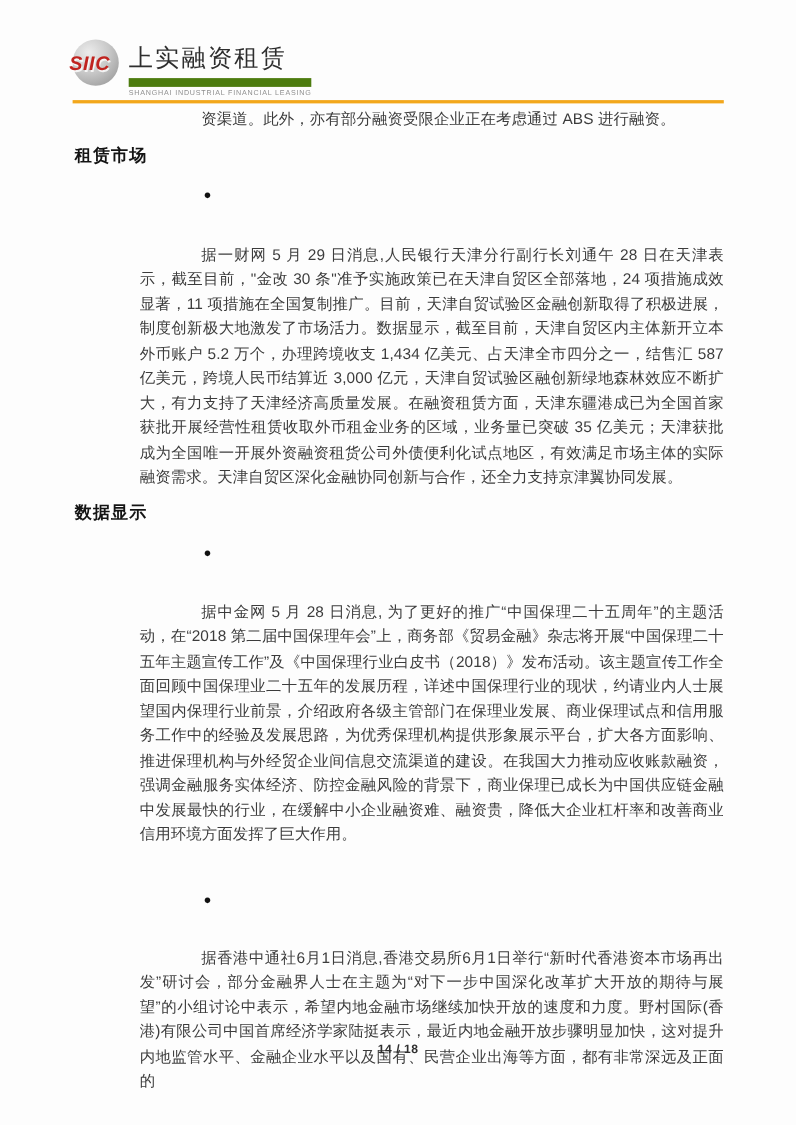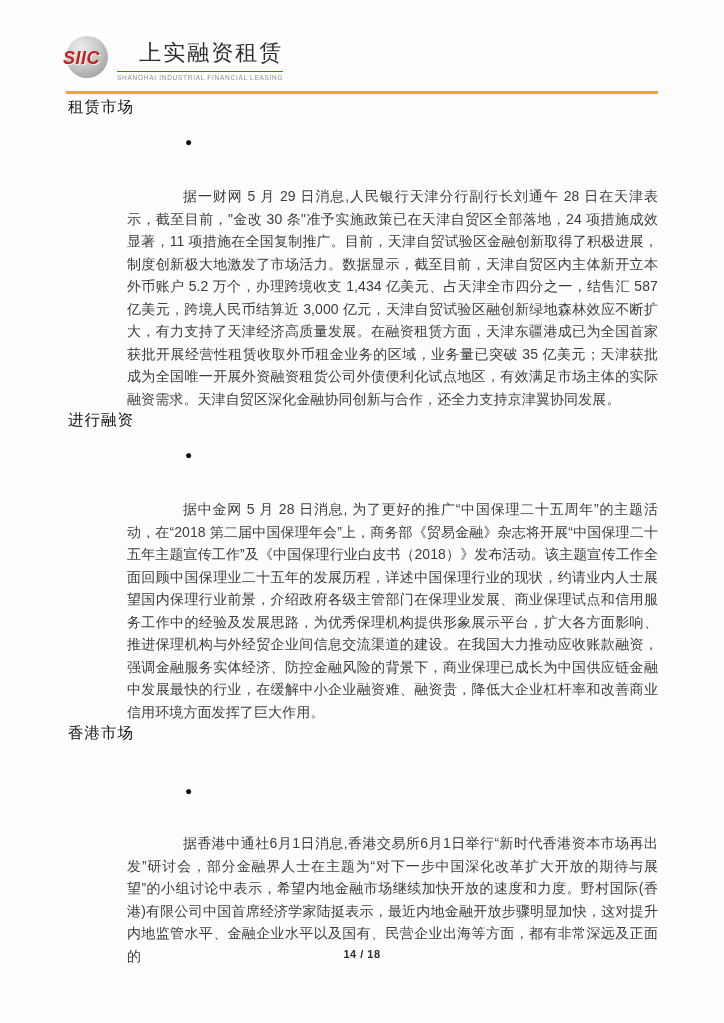--- a/index.html
+++ b/index.html
@@ -10,37 +10,37 @@
     color: #3b3b3b;
     overflow: hidden;
   }
   .page {
     position: relative;
     width: 724px; height: 1023px;
     background: #fdfdfd;
   }
   
   .header { position: absolute; top: 36px; left: 66px; }
-  .logo-row { display: flex; align-items: flex-start; text-align: right; }
+  .logo-row { display: flex; align-items: flex-start; }
   .logo-ball {
     width: 42px; height: 42px; border-radius: 50%;
     background: radial-gradient(circle at 35% 28%, #ececec 0%, #c9c9c9 45%, #a3a3a3 80%, #8f8f8f 100%);
     position: relative; flex: 0 0 auto;
   }
   .logo-siic {
     position: absolute; left: -3px; top: 12px;
     color: #c0231f; font-style: italic; font-weight: bold;
     font-size: 18px; letter-spacing: 0.5px;
     text-shadow: 1px 1px 0 rgba(255,255,255,0.8);
     white-space: nowrap;
   }
   .logo-text { margin-left: 9px; padding-top: 2px; }
   .logo-cn {
     font-size: 22px; color: #2e2e2e; letter-spacing: 2px;
-    border-bottom: 1px solid #4d7c0f; padding-bottom: 3px;
+    border-bottom: 8px solid #4d7c0f; padding-bottom: 3px;
     white-space: nowrap; font-weight: 500;
   }
   .logo-en {
     font-size: 6.5px; color: #8f8f8f; letter-spacing: 0.72px;
     margin-top: 2px; white-space: nowrap;
   }
   .gold-rule {
     position: absolute; top: 91px; left: 66px;
     width: 592px; height: 3px;
   }
@@ -50,22 +50,22 @@
   }
   .para {
     margin-left: 59px;
     font-size: 14px; line-height: 22.5px;
     text-align: justify; text-justify: inter-ideograph;
     color: #3c3c3c;
     text-indent: 56px;
     letter-spacing: 0.1px;
   }
   .section-title {
-    font-size: 15.5px; font-weight: normal; color: #141414;
-    line-height: 20px; letter-spacing: 1px;
+    font-size: 15.5px; font-weight: bold; color: #141414;
+    margin-top: 12px; line-height: 20px; letter-spacing: 1px;
   }
   .headline {
     margin-left: 59px; padding-left: 58px;
     margin-top: 14px;
     display: flex; align-items: center;
     font-size: 16.5px; font-weight: bold; color: #111;
     letter-spacing: 1.2px; line-height: 22px;
   }
   .headline .bullet {
     font-size: 12px; margin-right: 12px; color: #111;
@@ -94,34 +94,34 @@
       <div class="logo-text">
         <div class="logo-cn">上实融资租赁</div>
         <div class="logo-en">SHANGHAI INDUSTRIAL FINANCIAL LEASING</div>
       </div>
     </div>
   </div>
   <div class="gold-rule" style="background: rgb(242, 167, 28);"></div>
 
   <div class="main">
 
+    <p class="para" style="margin-top:0;">资渠道。此外，亦有部分融资受限企业正在考虑通过 ABS 进行融资。</p>
 
     <div class="section-title">租赁市场</div>
     <div class="headline">
       <span class="bullet">●</span>
     </div>
     <p class="para">据一财网 5 月 29 日消息,人民银行天津分行副行长刘通午 28 日在天津表示，截至目前，"金改 30 条"准予实施政策已在天津自贸区全部落地，24 项措施成效显著，11 项措施在全国复制推广。目前，天津自贸试验区金融创新取得了积极进展，制度创新极大地激发了市场活力。数据显示，截至目前，天津自贸区内主体新开立本外币账户 5.2 万个，办理跨境收支 1,434 亿美元、占天津全市四分之一，结售汇 587 亿美元，跨境人民币结算近 3,000 亿元，天津自贸试验区融创新绿地森林效应不断扩大，有力支持了天津经济高质量发展。在融资租赁方面，天津东疆港成已为全国首家获批开展经营性租赁收取外币租金业务的区域，业务量已突破 35 亿美元；天津获批成为全国唯一开展外资融资租货公司外债便利化试点地区，有效满足市场主体的实际融资需求。天津自贸区深化金融协同创新与合作，还全力支持京津翼协同发展。</p>
 
-    <div class="section-title">进行融资</div>
+    <div class="section-title">数据显示</div>
     <div class="headline">
       <span class="bullet">●</span>
     </div>
     <p class="para">据中金网 5 月 28 日消息, 为了更好的推广“中国保理二十五周年”的主题活动，在“2018 第二届中国保理年会”上，商务部《贸易金融》杂志将开展“中国保理二十五年主题宣传工作”及《中国保理行业白皮书（2018）》发布活动。该主题宣传工作全面回顾中国保理业二十五年的发展历程，详述中国保理行业的现状，约请业内人士展望国内保理行业前景，介绍政府各级主管部门在保理业发展、商业保理试点和信用服务工作中的经验及发展思路，为优秀保理机构提供形象展示平台，扩大各方面影响、推进保理机构与外经贸企业间信息交流渠道的建设。在我国大力推动应收账款融资，强调金融服务实体经济、防控金融风险的背景下，商业保理已成长为中国供应链金融中发展最快的行业，在缓解中小企业融资难、融资贵，降低大企业杠杆率和改善商业信用环境方面发挥了巨大作用。</p>
 
-    <div class="section-title">香港市场</div>
     <div class="headline wide-gap">
       <span class="bullet">●</span>
     </div>
     <p class="para wide-gap">据香港中通社6月1日消息,香港交易所6月1日举行“新时代香港资本市场再出发”研讨会，部分金融界人士在主题为“对下一步中国深化改革扩大开放的期待与展望”的小组讨论中表示，希望内地金融市场继续加快开放的速度和力度。野村国际(香港)有限公司中国首席经济学家陆挺表示，最近内地金融开放步骤明显加快，这对提升内地监管水平、金融企业水平以及国有、民营企业出海等方面，都有非常深远及正面的</p>
 
   </div>
 
   <div class="page-number">14 / 18</div>
 
 </div>

